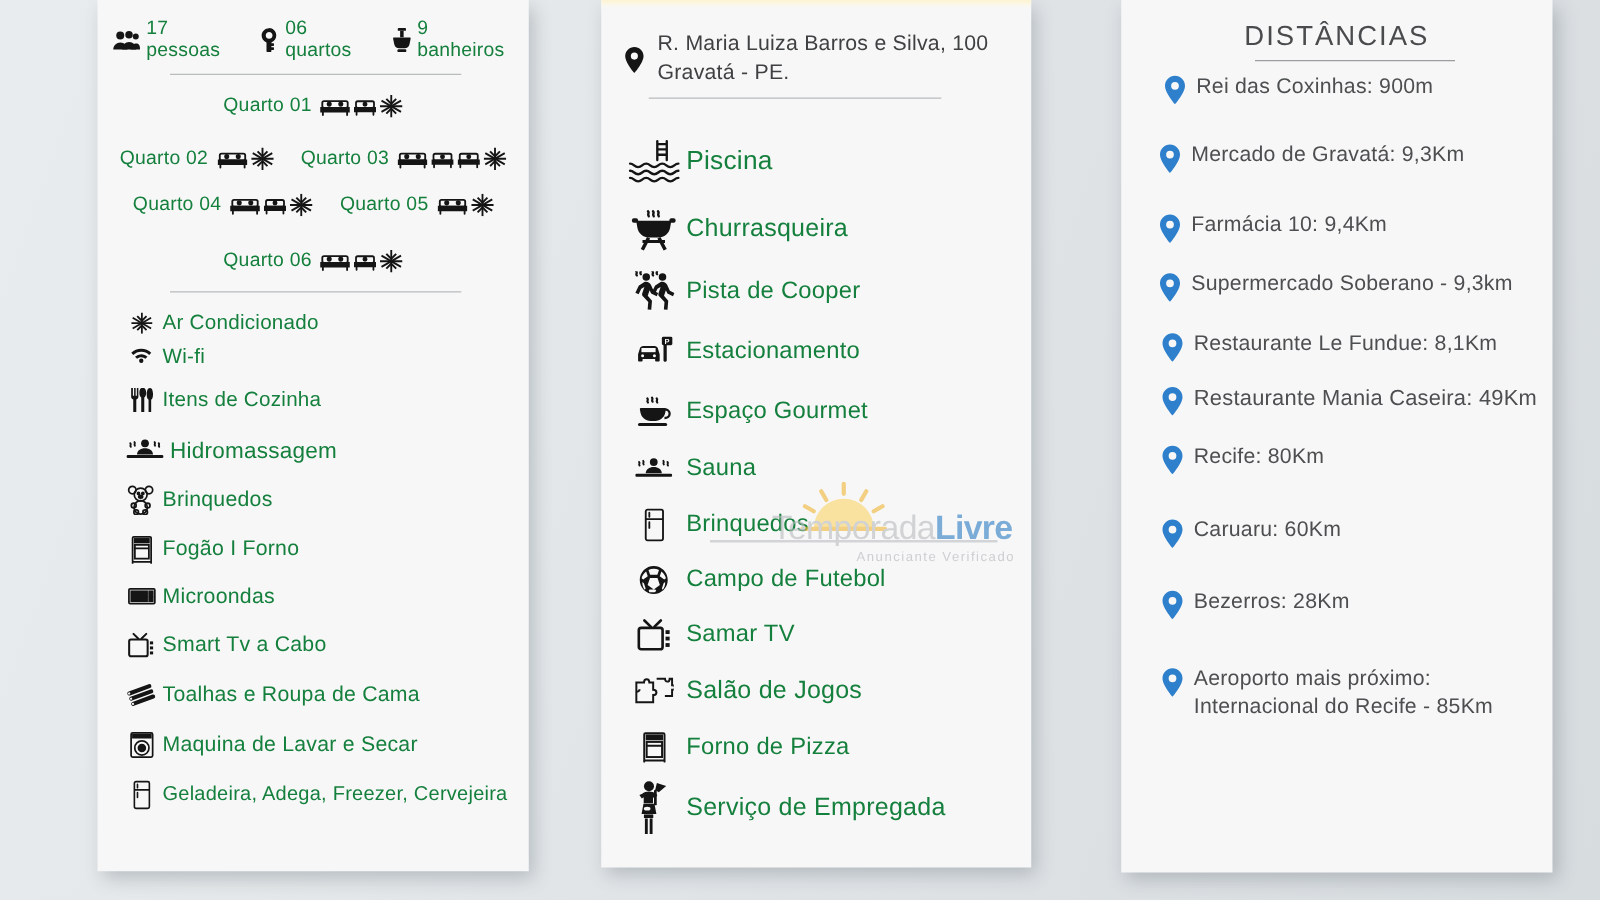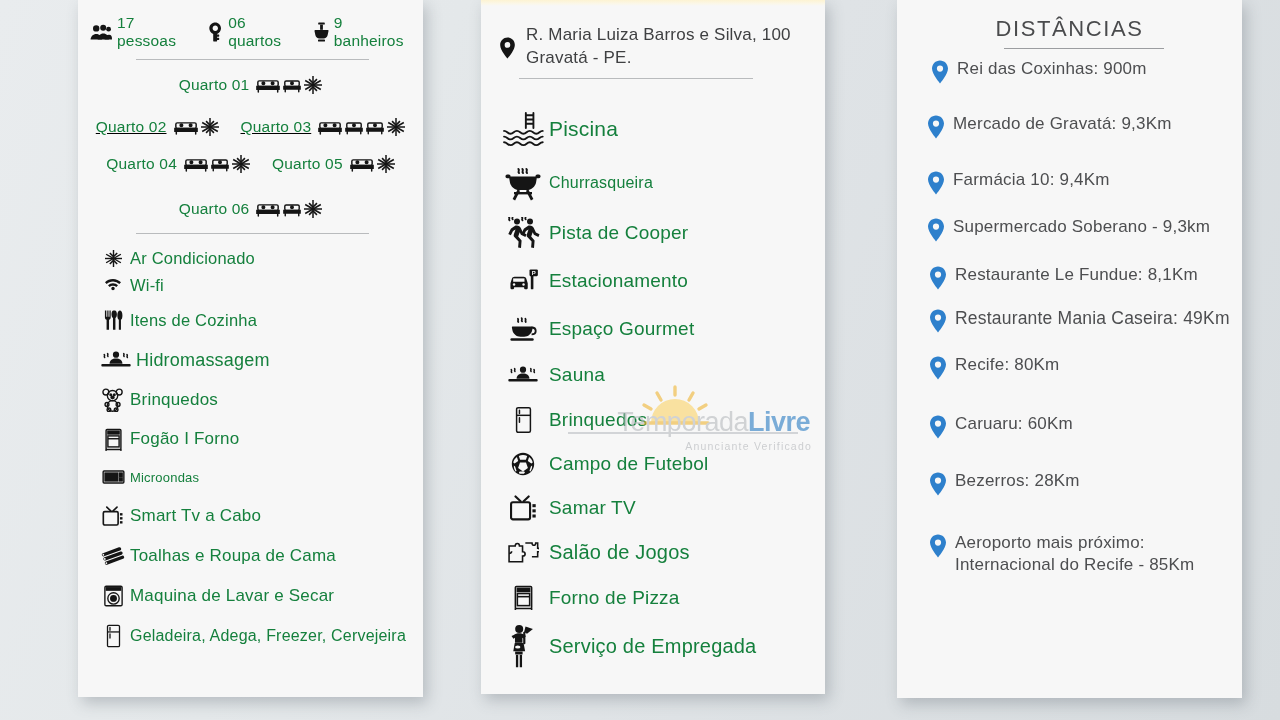--- a/index.html
+++ b/index.html
@@ -57,21 +57,21 @@
   #div-dist   { top: 48px;  left: 107px; width: 160px; background:#9b9da0; }
   .room-line {
     display: flex; align-items: center; justify-content: center;
     gap: 4px; font-size: 15.5px; color: #6a6b6d; font-weight: 300; text-align: center;
   }
   .room-line .grp { display: flex; align-items: center; gap: 3px; }
   .room-line .grp + .grp { margin-left: 18px; }
   .room-line .lbl { margin-right: 4px; }
 
   #room-row-1 { position:absolute; top: 76px;  left:0; right:0; }
-  #room-row-2 { position:absolute; top: 118px; left:0; right:0;text-decoration:underline; }
+  #room-row-2 { position:absolute; top: 118px; left:0; right:0; }
   #room-row-3 { position:absolute; top: 155px; left:0; right:0; }
   #room-row-4 { position:absolute; top: 200px; left:0; right:0; }
 
   .amen-list { position: absolute; top: 246px; left: 18px; right: 8px; }
   .amen-row { display: flex; align-items: center; }
   .amen-row .ico { width: 34px; }
   .amen-row .txt { font-size: 16.5px; }
 
   
   .addr { position: absolute; top: 24px; left: 18px; right: 16px; display: flex; gap: 10px; }
@@ -444,21 +444,21 @@
         <div class="amen-row" style="height:38px">
           <span class="ico">
             <svg width="23" height="16" viewBox="0 0 24 17" fill="none" stroke="currentColor" stroke-width="1.5">
               <rect x="1" y="2.2" width="22" height="12.6" rx="1"></rect>
               <rect x="3" y="4.3" width="13.4" height="8.4" fill="currentColor"></rect>
               <rect x="18.2" y="4.3" width="3" height="1.5" fill="currentColor"></rect>
               <rect x="18.2" y="7" width="3" height="1.5" fill="currentColor"></rect>
               <rect x="18.2" y="9.7" width="3" height="3" fill="currentColor"></rect>
             </svg>
           </span>
-          <span class="txt" style="font-size:13px">Microondas</span>
+          <span class="txt" style="font-size:17px">Microondas</span>
         </div>
 
         <div class="amen-row" style="height:40px">
           <span class="ico">
             <svg width="22" height="21" viewBox="0 0 24 23" fill="none" stroke="currentColor" stroke-width="1.8">
               <path d="M5.2 1.2l4.3 4.2M16.4 1.2l-4.3 4.2" stroke-linecap="round"></path>
               <rect x="1.4" y="6.2" width="16.2" height="14.6" rx="1.6"></rect>
               <rect x="19.6" y="7.8" width="2.8" height="2.6" fill="currentColor" stroke="none"></rect>
               <rect x="19.6" y="12.2" width="2.8" height="2.6" fill="currentColor" stroke="none"></rect>
               <rect x="19.6" y="16.6" width="2.8" height="2.6" fill="currentColor" stroke="none"></rect>
@@ -550,21 +550,21 @@
                   <path d="M19 8c-1.6-1.4 1-2.6-.6-4"></path>
                   <path d="M23 8c-1.6-1.4 1-2.6-.6-4"></path>
               </g>
               <path d="M6 11.5h26c.6 0 1 .5.9 1.1l-.8 4.6c-.8 4.5-4.7 7.8-9.3 7.8h-7.6c-4.6 0-8.5-3.3-9.3-7.8l-.8-4.6c-.1-.6.3-1.1.9-1.1z"></path>
               <rect x="1.5" y="9.6" width="5" height="3.6" rx="1.6"></rect>
               <rect x="31.5" y="9.6" width="5" height="3.6" rx="1.6"></rect>
               <path d="M13.6 24.5l-5 9.6 2.5 1.3 5-9.6zM24.4 24.5l5 9.6-2.5 1.3-5-9.6z"></path>
               <rect x="10" y="27" width="18" height="2.4"></rect>
             </svg>
           </span>
-          <span class="txt" style="font-size:16px">Churrasqueira</span>
+          <span class="txt" style="font-size:20px">Churrasqueira</span>
         </div>
 
         <div class="feat-row" style="height:48px">
           <span class="ico">
             <svg width="34" height="32" viewBox="0 0 34 32" fill="currentColor">
               <g>
                 <circle cx="11" cy="4.6" r="3.0"></circle>
                 <path d="M9.5 8.6c2.4-.6 4.5.5 5.3 2.4l2.1 4.5 3.6 1.8-1.1 2.6-4.5-2.2-1.2-2.5-1.5 4.4 3.4 3.9-.6 7.4-2.9-.3.5-6-4.3-4.6c-.6-.7-.8-1.6-.5-2.5l1.7-5-2.5 1.5-2.1 4.3-2.6-1.2 2.4-5c.2-.5.6-.9 1.1-1.1z"></path>
                 <g stroke="currentColor" stroke-width="1.8" stroke-linecap="round" fill="none">
                   <path d="M3.5 3.4c-1.3-1.1.8-2.1-.5-3.2"></path>

